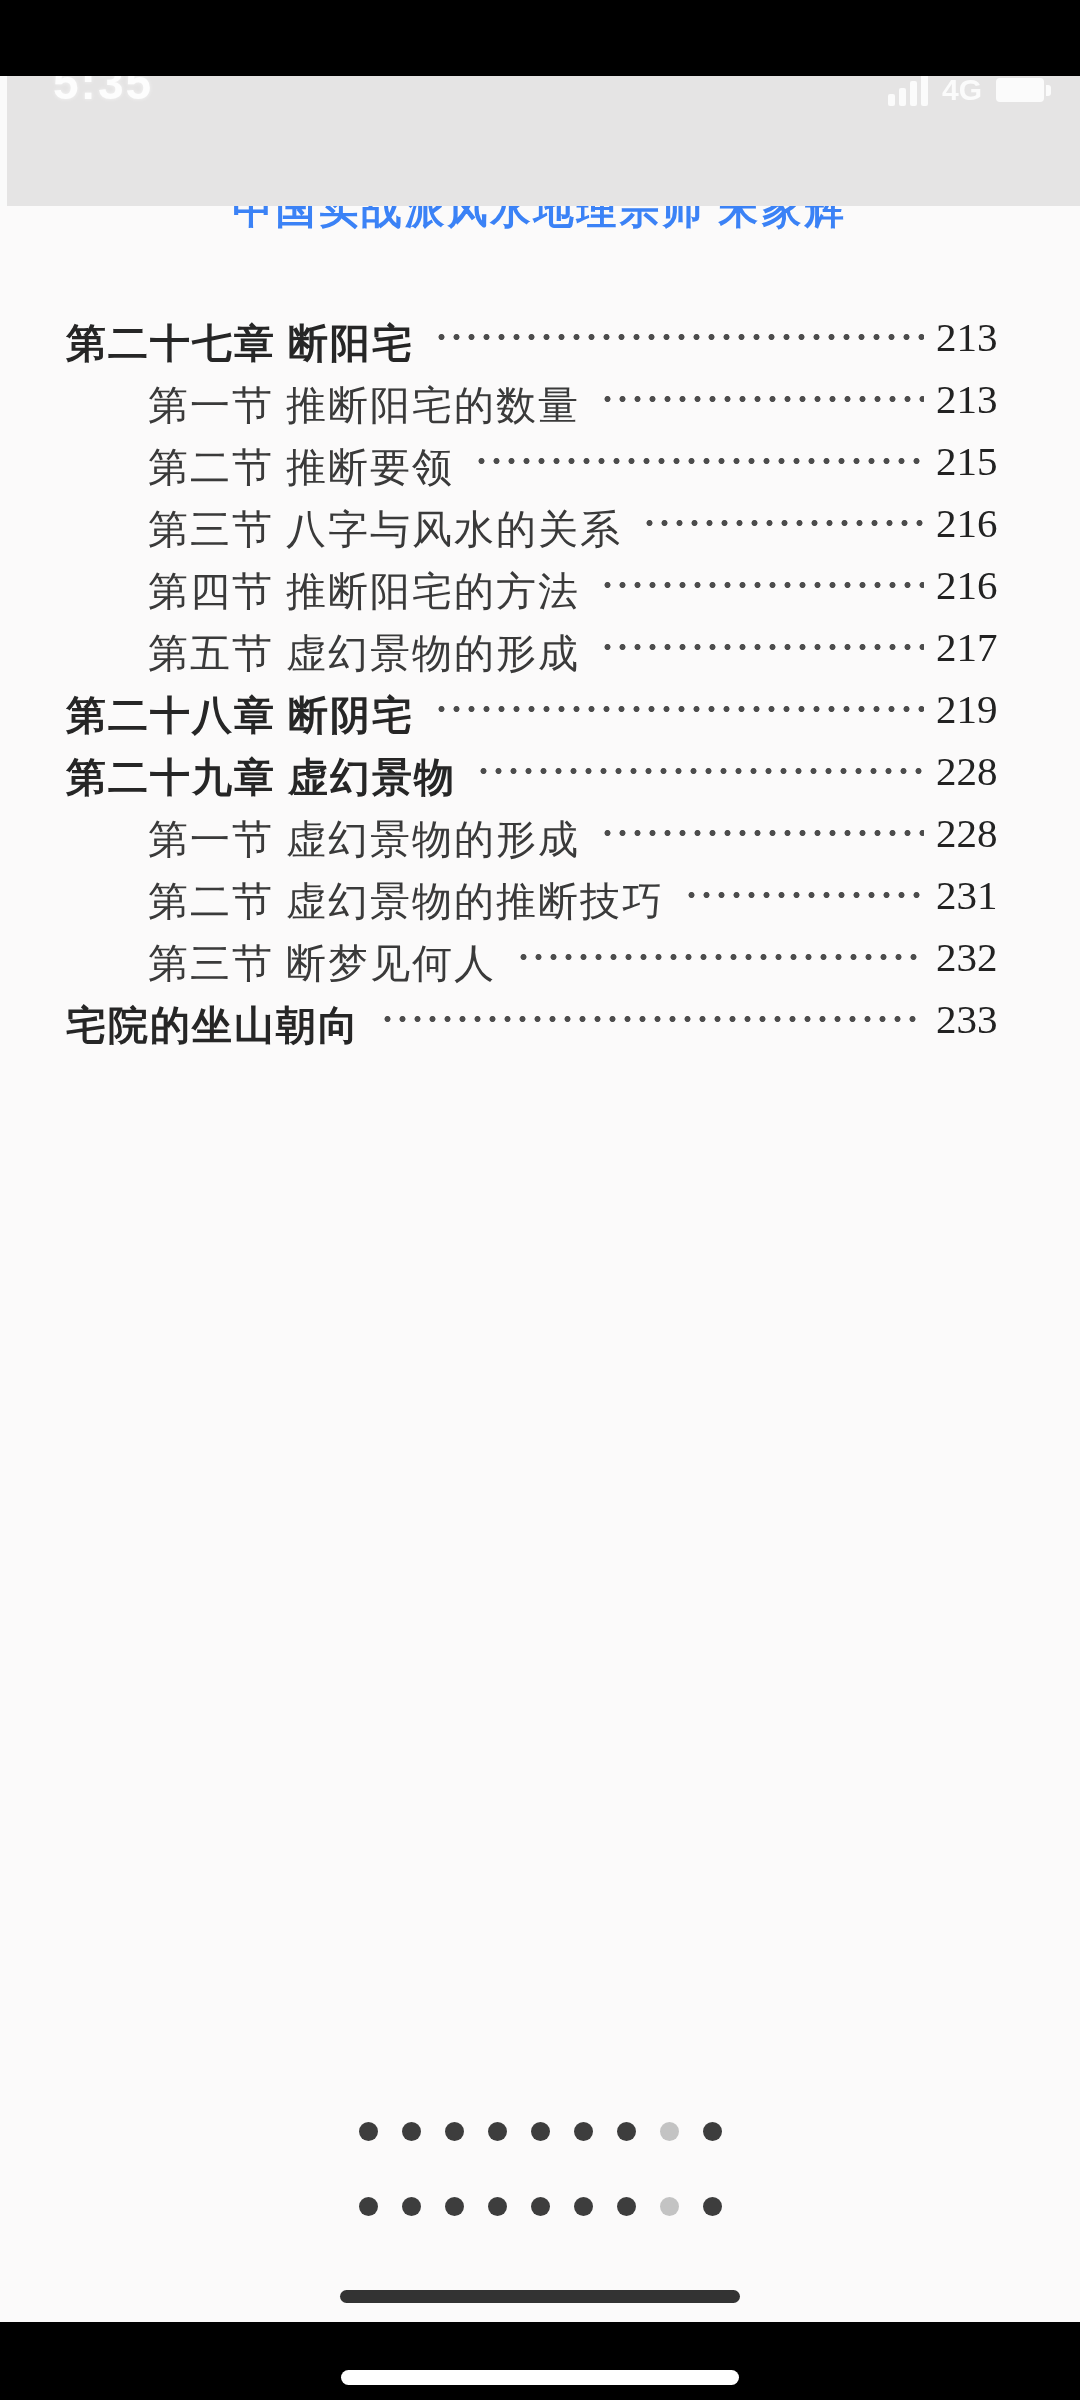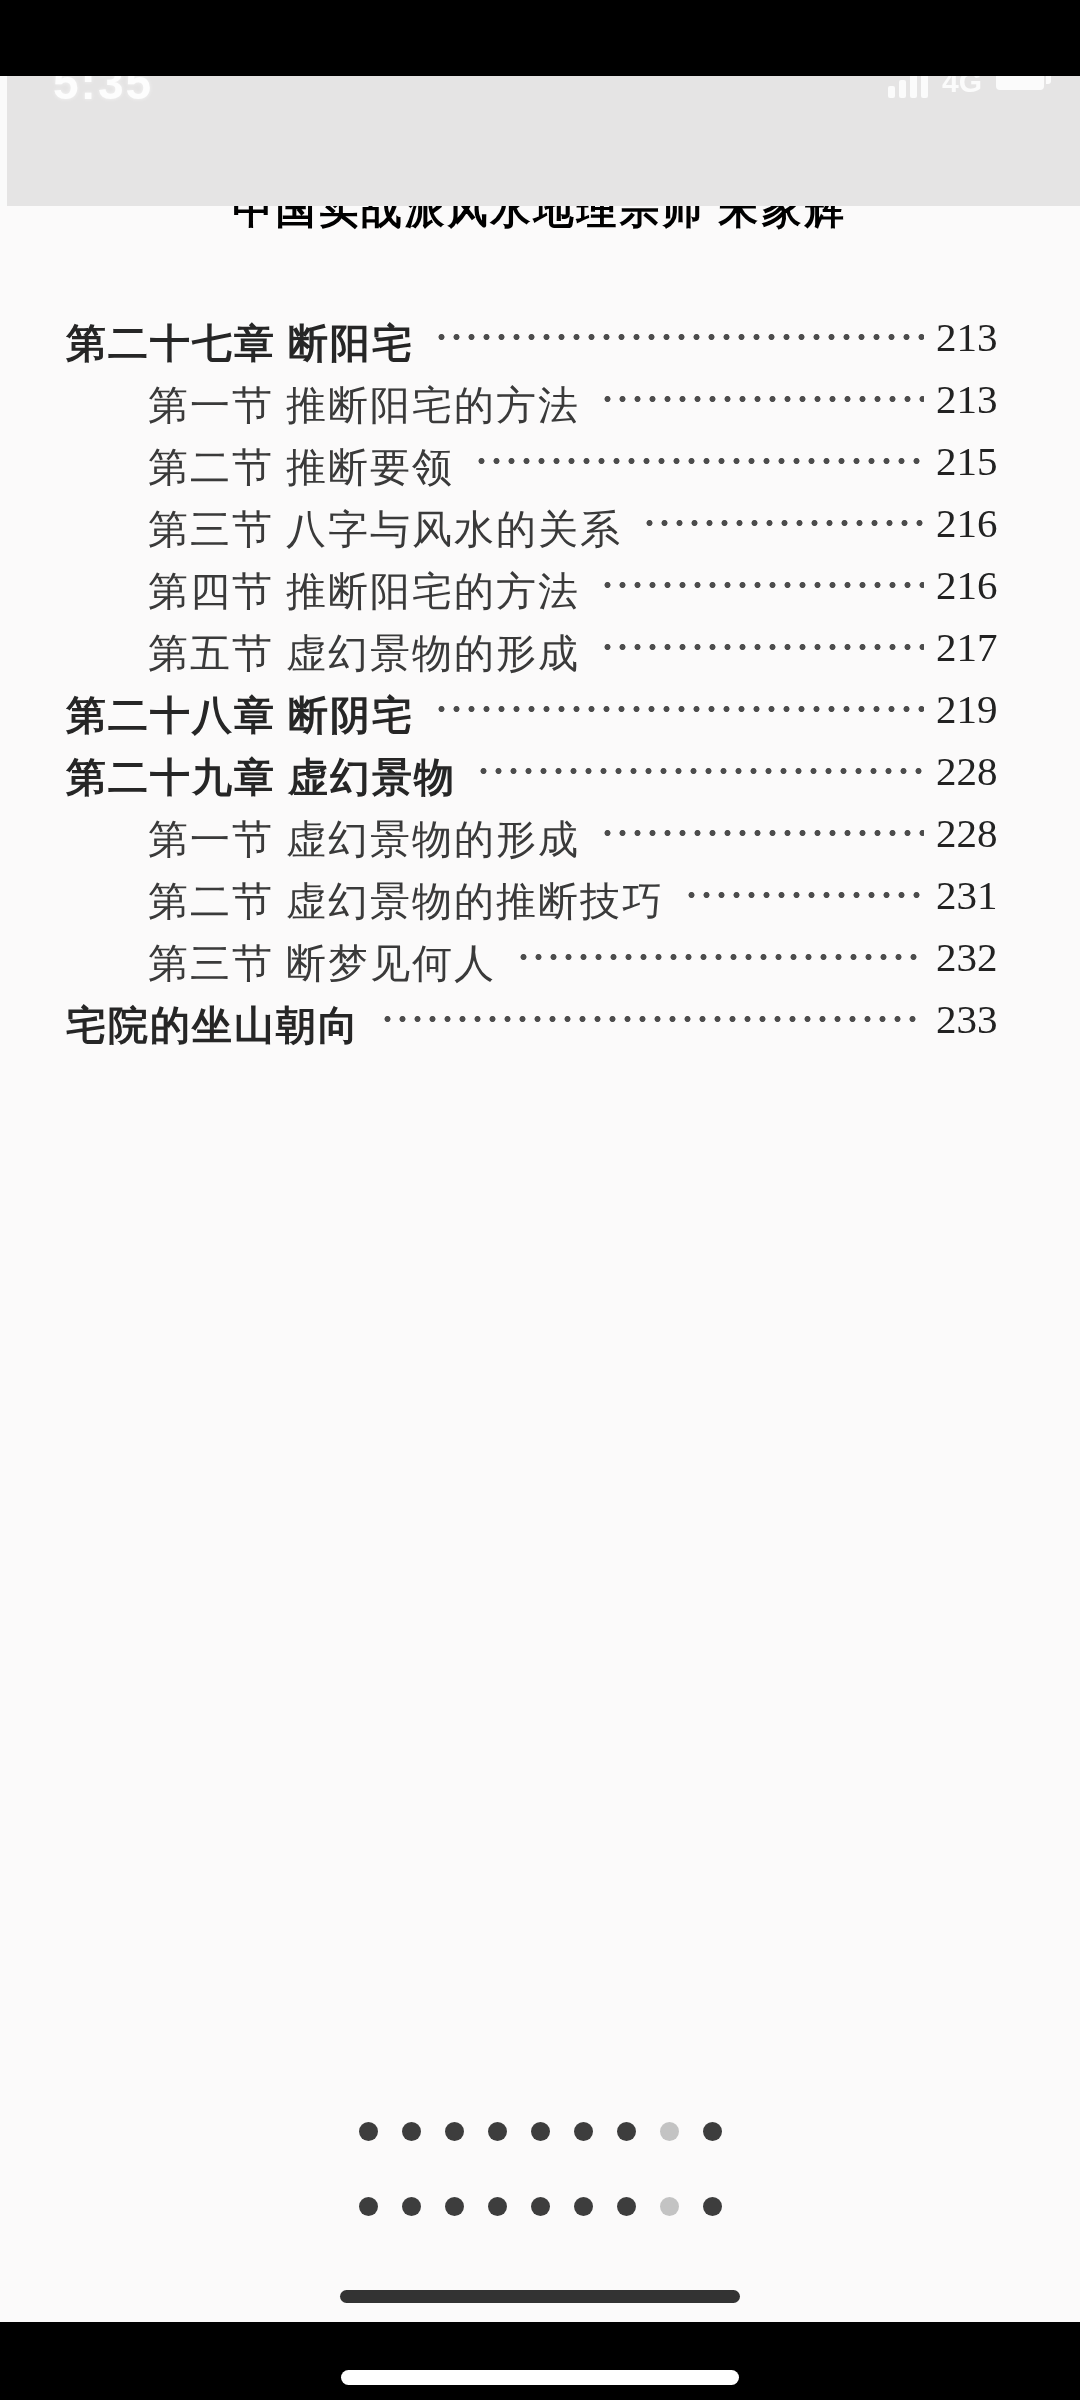--- a/index.html
+++ b/index.html
@@ -24,21 +24,21 @@
   }
   .time {
     position: absolute; top: -20px; left: 46px;
     font-family: "Liberation Sans", sans-serif;
     font-size: 46px; font-weight: 700; color: #fdfdfd;
     letter-spacing: 2px;
     text-shadow: 0 0 4px rgba(255,255,255,0.6);
   }
   .status-icons {
     position: absolute; top: -10px; right: 36px;
-    display: flex; align-items: flex-start; gap: 14px; height: 40px;
+    display: flex; align-items: flex-end; gap: 14px; height: 40px;
   }
   .signal { display: flex; align-items: flex-end; gap: 4px; }
   .signal .bar { width: 7px; background: #fbfbfb; border-radius: 2px; }
   .signal .b1 { height: 12px; } .signal .b2 { height: 18px; }
   .signal .b3 { height: 25px; } .signal .b4 { height: 32px; }
   .net {
     font-family: "Liberation Sans", sans-serif;
     font-size: 30px; font-weight: 700; color: #fbfbfb; line-height: 32px;
   }
   .battery { display: flex; align-items: center; margin-bottom: 4px; }
@@ -46,21 +46,21 @@
   .battery-cap { width: 5px; height: 11px; background: #fbfbfb; border-radius: 0 3px 3px 0; margin-left: 2px; }
 
   
   .page {
     position: absolute; top: 206px; left: 0; width: 1080px; height: 2116px;
     background: #fbfafa; overflow: hidden; z-index: 2;
   }
   .book-header {
     position: absolute; top: -24px; left: 0; width: 100%;
     text-align: center;
-    font-size: 40px; font-weight: 700; color: #000000;
+    font-size: 40px; font-weight: 700; color: #3b82f6;
     letter-spacing: 3px; white-space: nowrap;
     filter: blur(0.6px);
   }
 
   
   .toc { position: absolute; top: 100px; left: 66px; right: 66px; }
   .toc-row {
     display: flex; align-items: center; height: 62px;
     font-size: 40px; color: #2d2d2d; letter-spacing: 2px;
   }
@@ -135,21 +135,21 @@
 
   <div class="page">
     <div class="book-header">中国实战派风水地理宗师 宋家辉</div>
     <div class="toc">
         <div class="toc-row chapter">
           <span class="toc-title">第二十七章 断阳宅</span>
           <div class="leader"></div>
           <span class="toc-page">213</span>
         </div>
         <div class="toc-row section">
-          <span class="toc-title">第一节 推断阳宅的方法</span>
+          <span class="toc-title">第一节 推断阳宅的数量</span>
           <div class="leader"></div>
           <span class="toc-page">213</span>
         </div>
         <div class="toc-row section">
           <span class="toc-title">第二节 推断要领</span>
           <div class="leader"></div>
           <span class="toc-page">215</span>
         </div>
         <div class="toc-row section">
           <span class="toc-title">第三节 八字与风水的关系</span>

